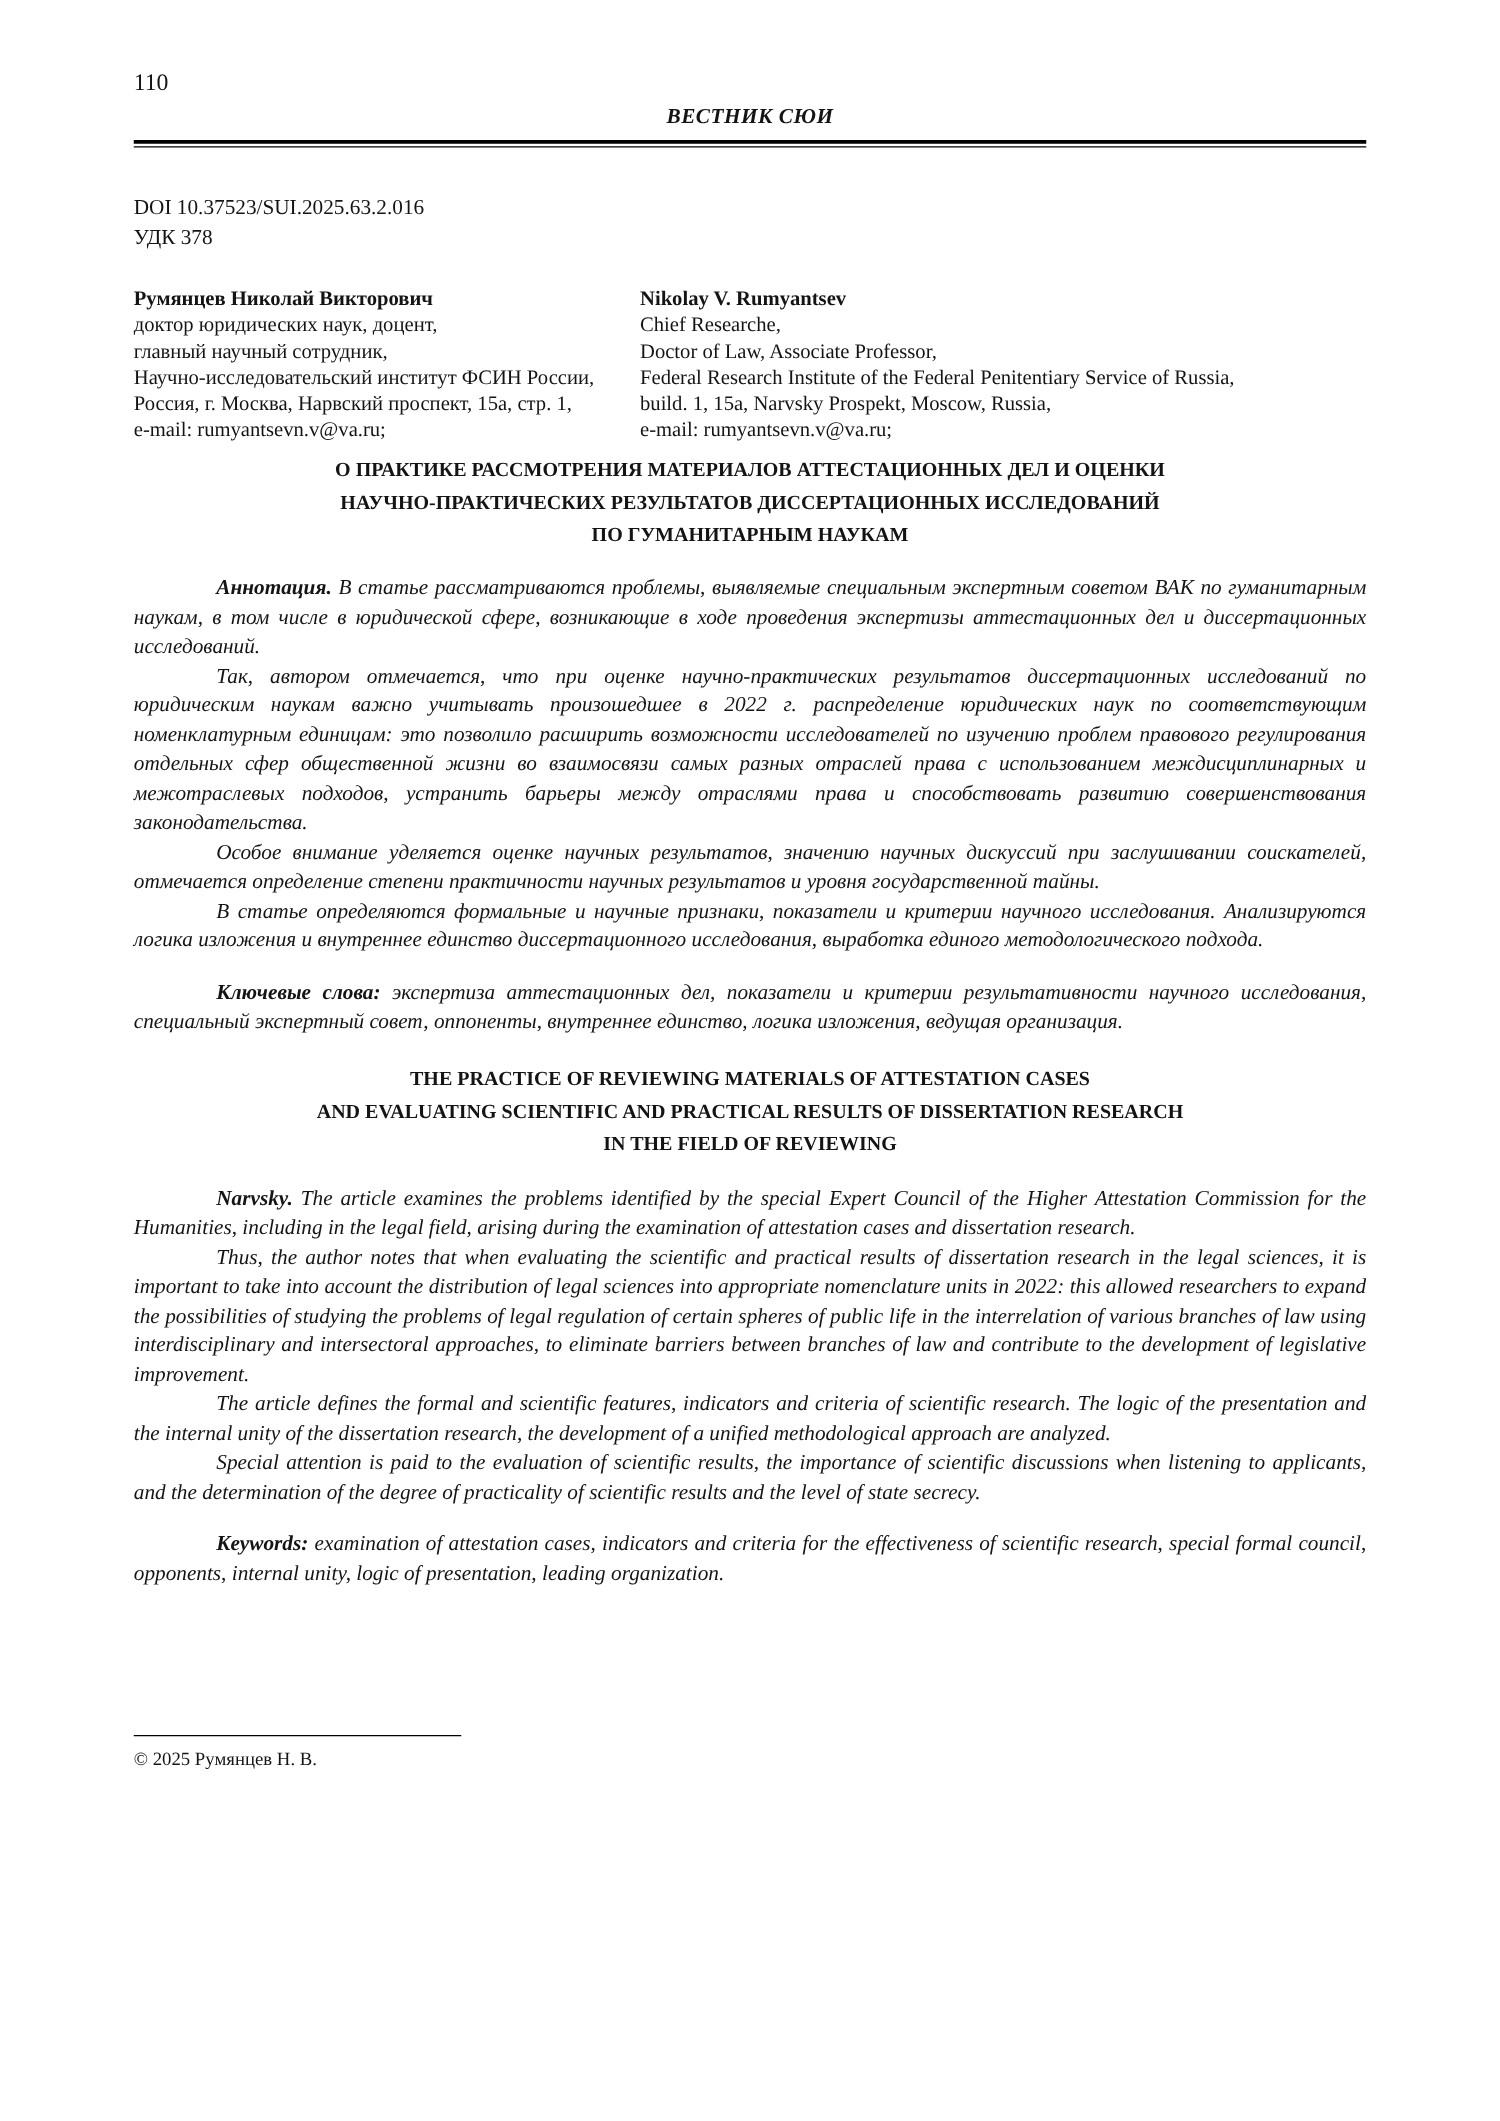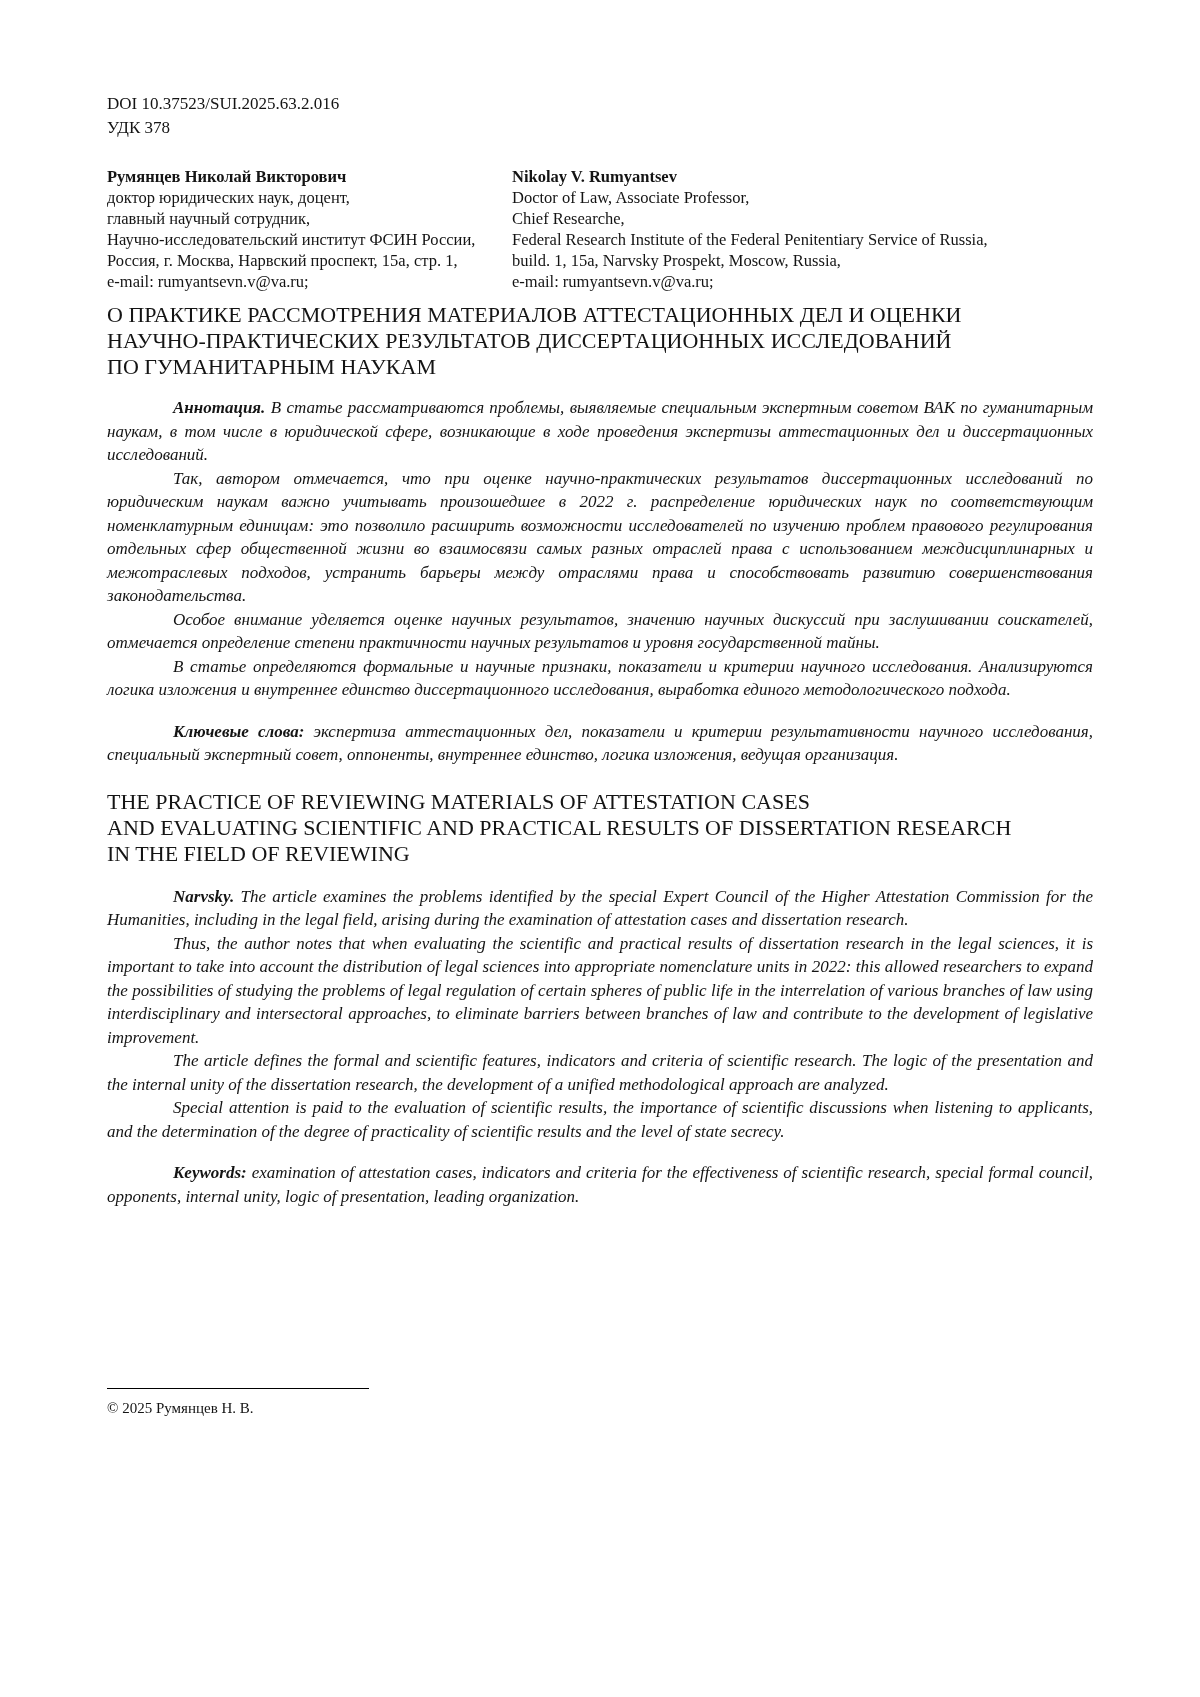--- a/index.html
+++ b/index.html
@@ -35,22 +35,23 @@
   
   .meta { margin-top: 36px; font-size: 17px; line-height: 24px; }
   
   .authors { display: flex; margin-top: 26px; font-size: 16.5px; line-height: 21px; }
   .author-col { width: 405px; padding-right: 12px; }
   .author-col.en { flex: 1; }
   .author-name { font-weight: bold; }
   
   .article-title {
     margin-top: 10px;
-    font-weight: normal;
-    font-size: 22px;
+    text-align: center;
+    font-weight: bold;
+    font-size: 16px;
     line-height: 26px;
   }
   .article-title.en { margin-top: 22px; }
   .title-line { display: block; }
   
   .abstract {
     margin-top: 16px;
     font-style: italic;
     font-size: 17px;
     line-height: 23.5px;
@@ -75,39 +76,44 @@
     width: 400px;
   }
   .footnote-rule { width: 262px; border-top: 1.5px solid #000; }
   .copyright { margin-top: 9px; font-size: 15px; line-height: 20px; }
 </style>
 </head>
 <body>
 
 <div class="page">
 
+  <header>
+    <div class="page-number">110</div>
+    <div class="journal-title">ВЕСТНИК СЮИ</div>
+    <div class="double-rule"></div>
+  </header>
 
   <section class="meta">
     <div>DOI 10.37523/SUI.2025.63.2.016</div>
     <div>УДК 378</div>
   </section>
 
   <section class="authors">
     <div class="author-col">
       <div class="author-name">Румянцев Николай Викторович</div>
       <div>доктор юридических наук, доцент,</div>
       <div>главный научный сотрудник,</div>
       <div>Научно-исследовательский институт ФСИН России,</div>
       <div>Россия, г. Москва, Нарвский проспект, 15а, стр. 1,</div>
       <div>e-mail: rumyantsevn.v@va.ru;</div>
     </div>
     <div class="author-col en">
       <div class="author-name">Nikolay V. Rumyantsev</div>
+      <div>Chief Researche,</div>
       <div>Doctor of Law, Associate Professor,</div>
-      <div>Chief Researche,</div>
       <div>Federal Research Institute of the Federal Penitentiary Service of Russia,</div>
       <div>build. 1, 15a, Narvsky Prospekt, Moscow, Russia,</div>
       <div>e-mail: rumyantsevn.v@va.ru;</div>
     </div>
   </section>
 
   <h1 class="article-title">
     <span class="title-line">О ПРАКТИКЕ РАССМОТРЕНИЯ МАТЕРИАЛОВ АТТЕСТАЦИОННЫХ ДЕЛ И ОЦЕНКИ</span>
     <span class="title-line">НАУЧНО-ПРАКТИЧЕСКИХ РЕЗУЛЬТАТОВ ДИССЕРТАЦИОННЫХ ИССЛЕДОВАНИЙ</span>
     <span class="title-line">ПО ГУМАНИТАРНЫМ НАУКАМ</span>

